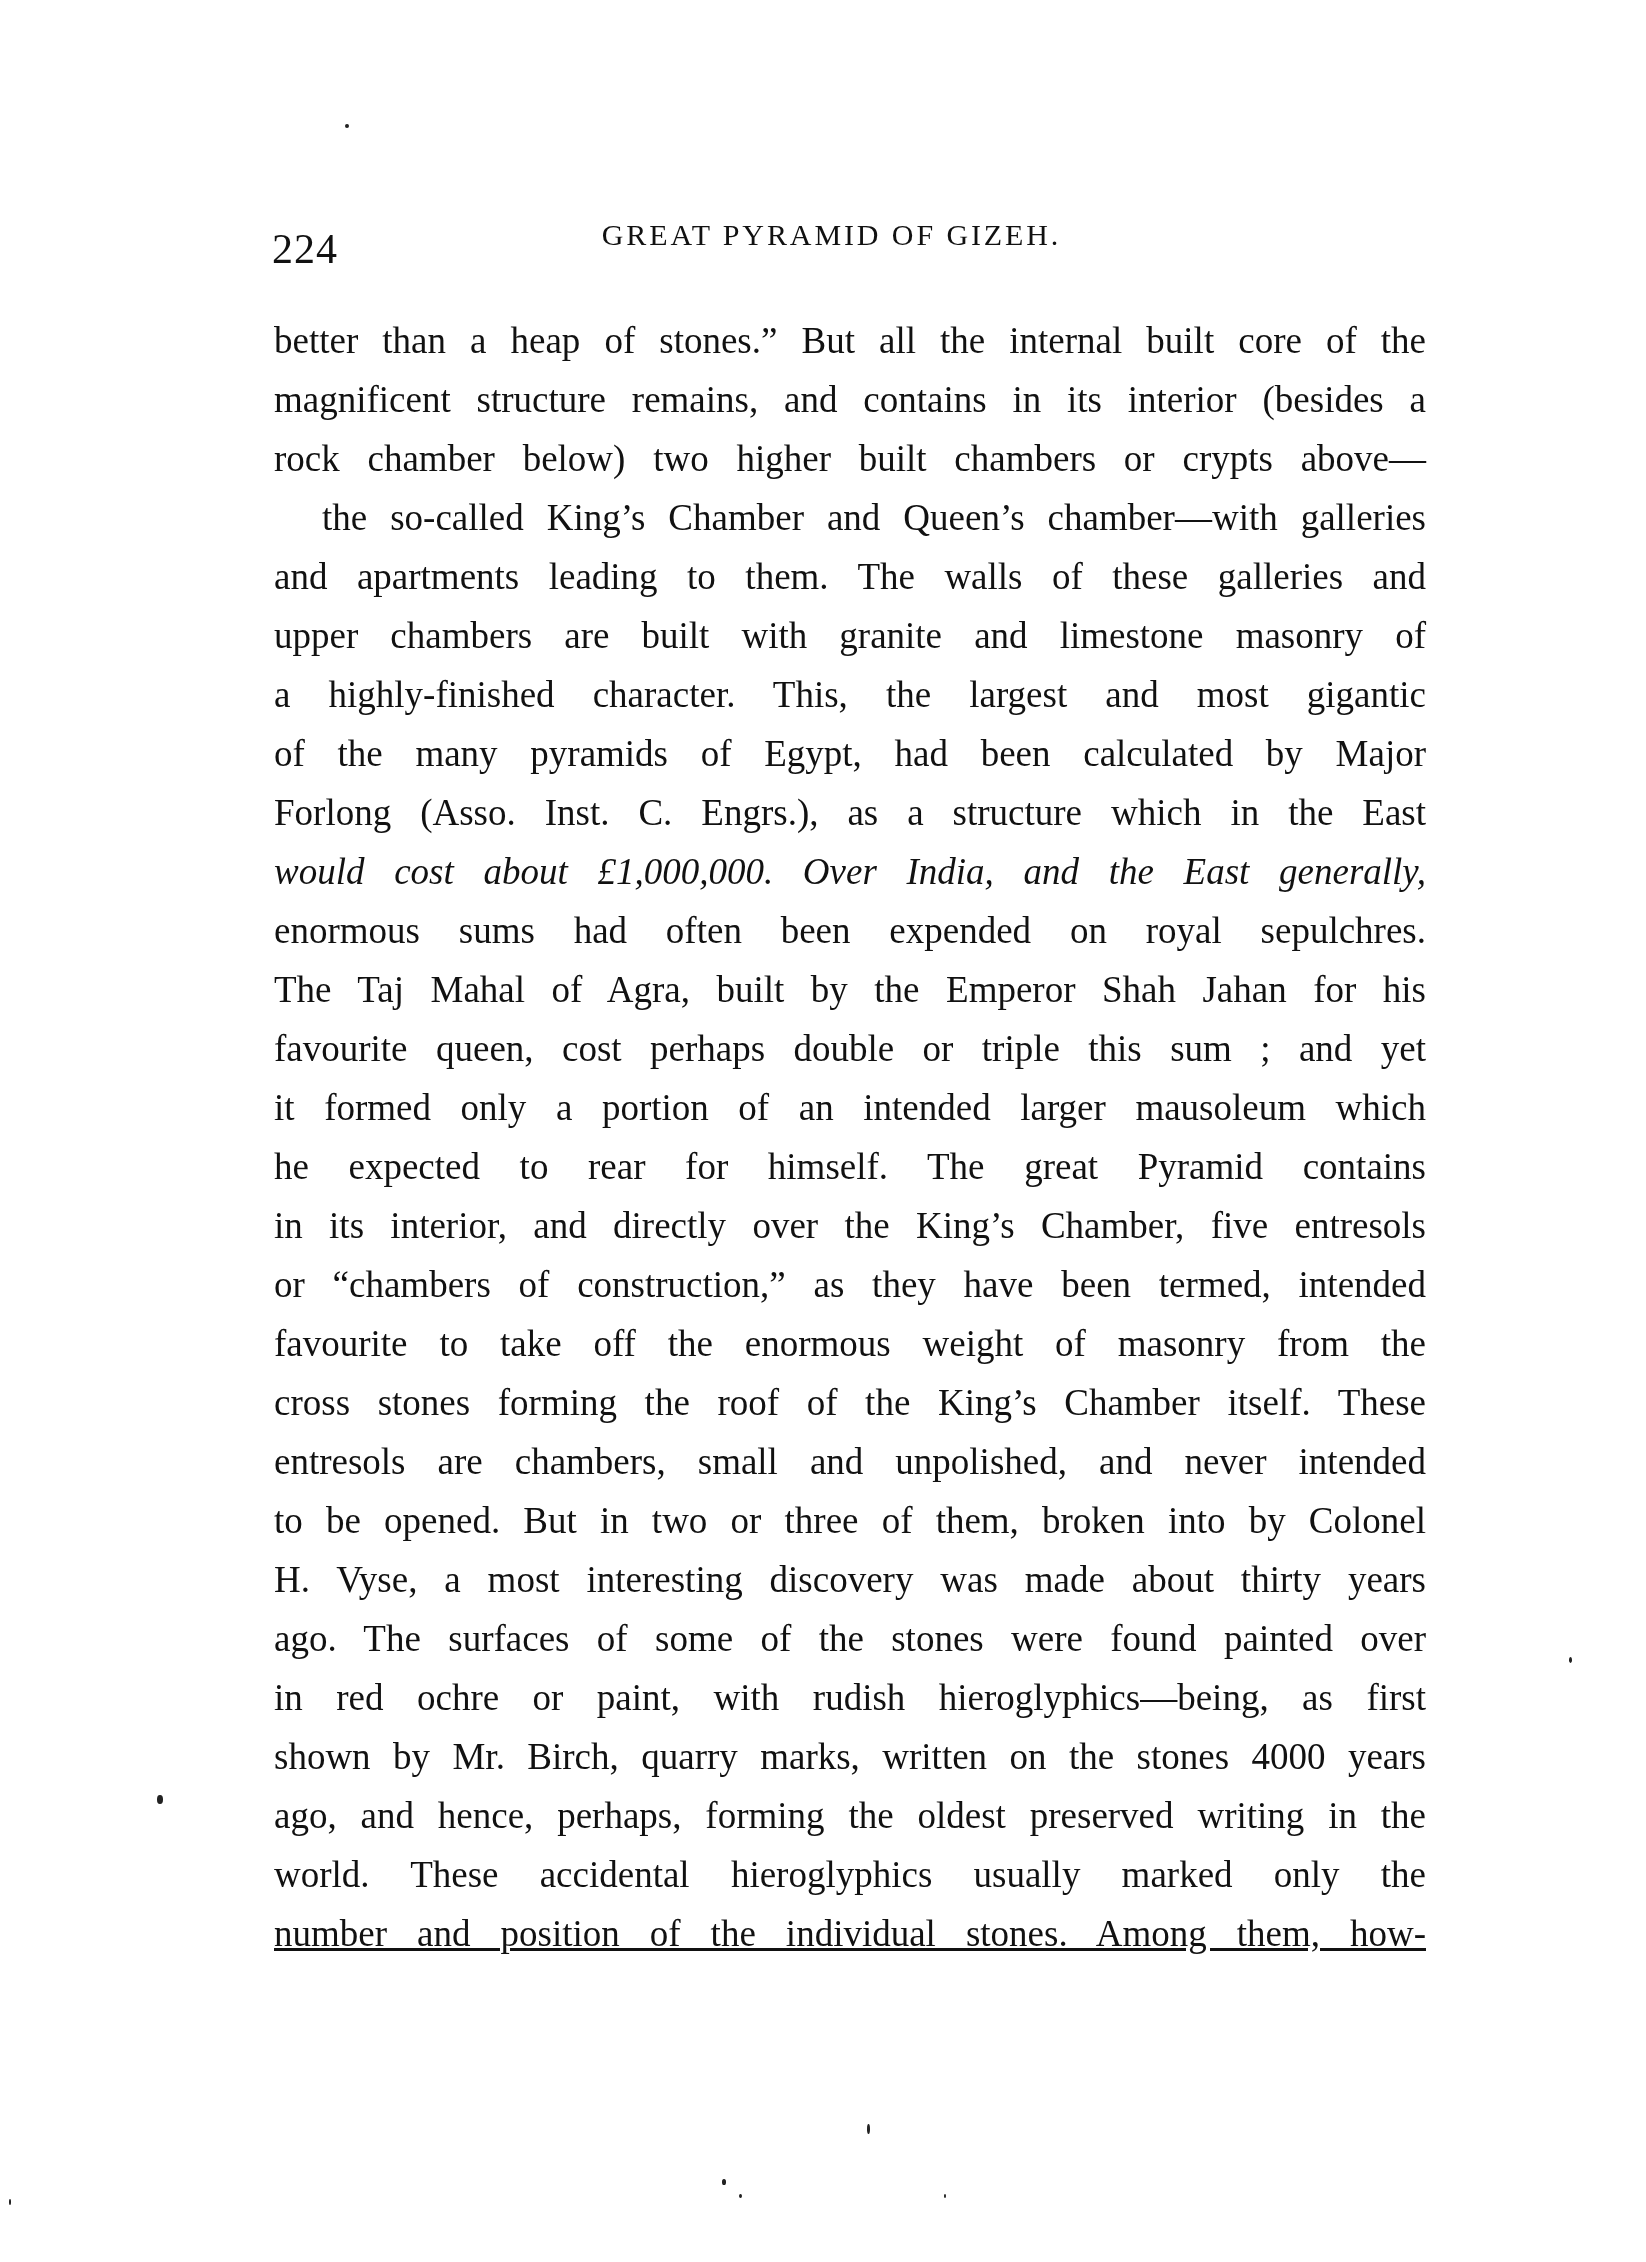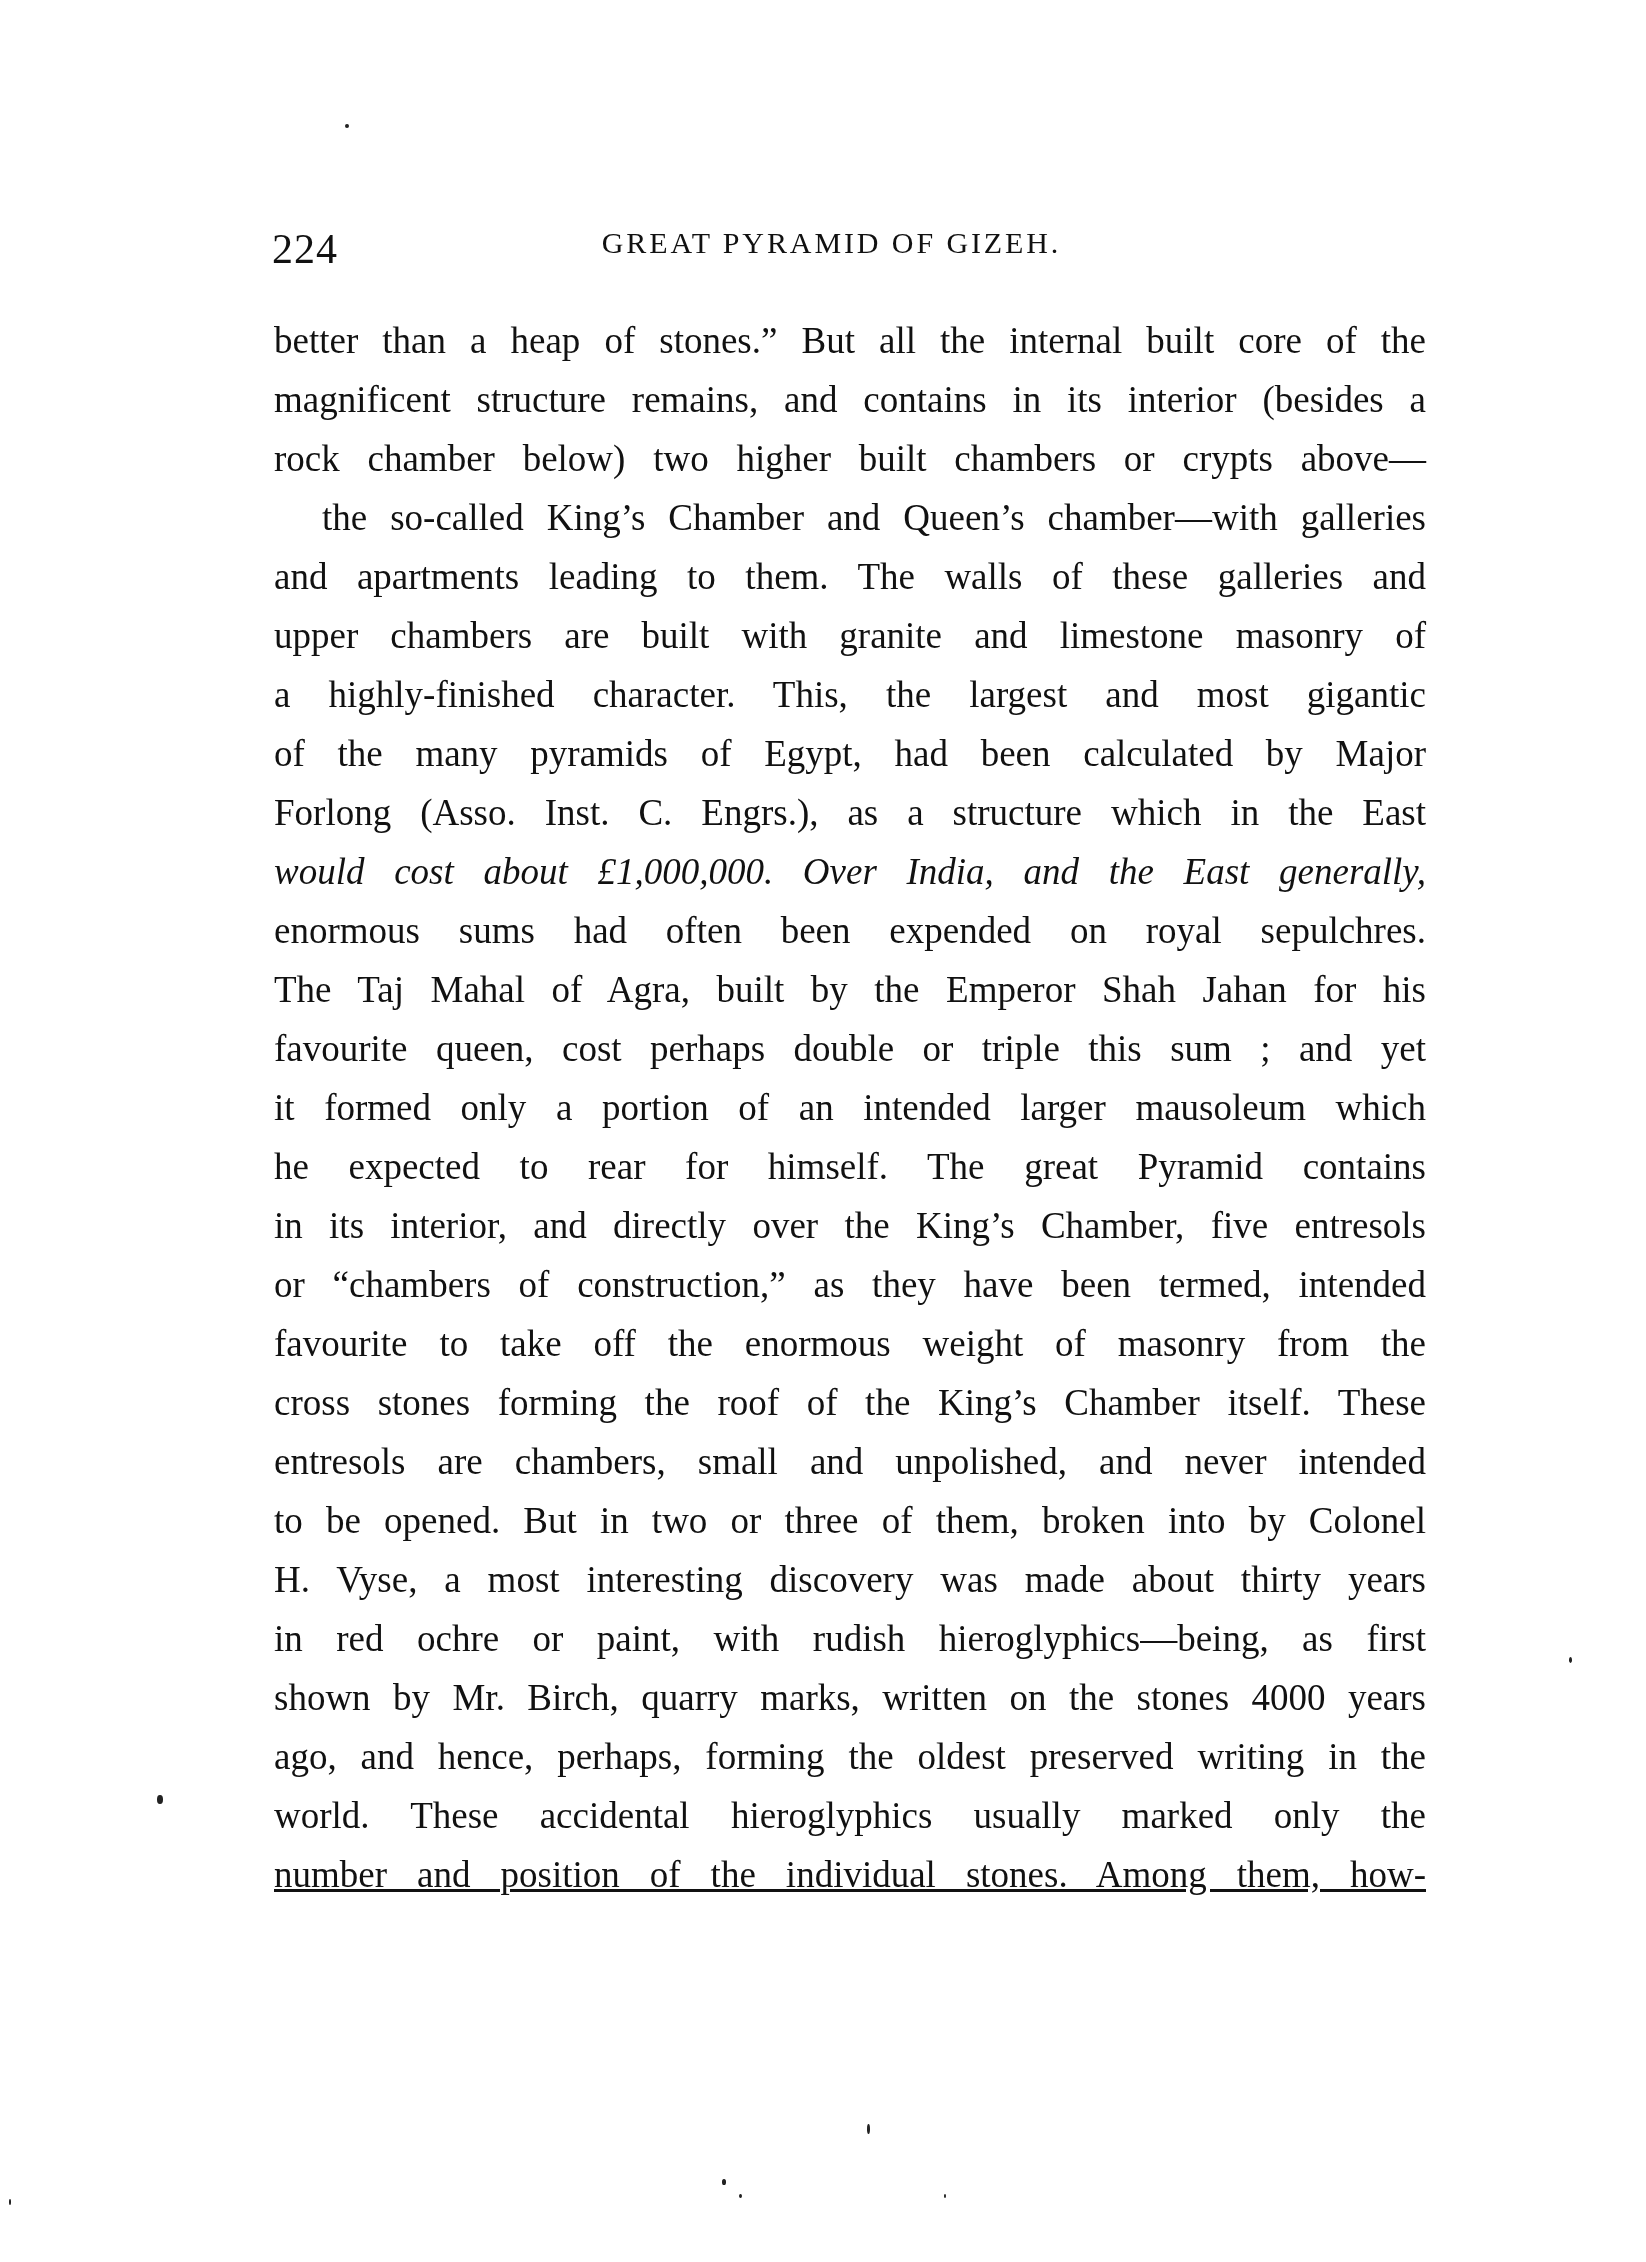--- a/index.html
+++ b/index.html
@@ -1,19 +1,19 @@
 <!DOCTYPE html>
 <html><head>
 <meta charset="utf-8">
 <style>
   html, body { margin: 0; padding: 0; background: #ffffff; }
   body { width: 1647px; height: 2263px; position: relative; overflow: hidden;
          font-family: "Liberation Serif", "DejaVu Serif", serif; color: #111; }
   .page-number { position: absolute; left: 272px; top: 225px; font-size: 42px; letter-spacing: 1px; }
-  .running-head { position: absolute; left: 382px; width: 899px; top: 226px; text-align: center;
+  .running-head { position: absolute; left: 382px; width: 899px; top: 218px; text-align: center;
                   font-size: 30px; letter-spacing: 2.9px; }
   .body-text { position: absolute; left: 274px; top: 311px; width: 1152px; }
   .line { display: block; height: 59px; line-height: 59px; font-size: 37px;
           text-align: justify; text-align-last: justify; white-space: nowrap; }
   .line.last { text-align-last: justify; }
   .speck { position: absolute; background: #222; border-radius: 50%; }
 </style>
 </head>
 <body>
 
@@ -37,20 +37,21 @@
       <span class="line" style="white-space: normal;">favourite queen, cost perhaps double or triple this sum ; and yet</span>
       <span class="line" style="white-space: normal;">it formed only a portion of an intended larger mausoleum which</span>
       <span class="line" style="white-space: normal;">he expected to rear for himself.  The great Pyramid contains</span>
       <span class="line" style="white-space: normal;">in its interior, and directly over the King’s Chamber, five entresols</span>
       <span class="line" style="white-space: normal;">or “chambers of construction,” as they have been termed, intended</span>
       <span class="line" style="white-space: normal;">favourite to take off the enormous weight of masonry from the</span>
       <span class="line" style="white-space: normal;">cross stones forming the roof of the King’s Chamber itself.  These</span>
       <span class="line" style="white-space: normal;">entresols are chambers, small and unpolished, and never intended</span>
       <span class="line" style="white-space: normal;">to be opened.  But in two or three of them, broken into by Colonel</span>
       <span class="line" style="white-space: normal;">H. Vyse, a most interesting discovery was made about thirty years</span>
+      <span class="line" style="white-space: normal;">ago.  The surfaces of some of the stones were found painted over</span>
       <span class="line" style="white-space: normal;">in red ochre or paint, with rudish hieroglyphics—being, as first</span>
       <span class="line" style="white-space: normal;">shown by Mr. Birch, quarry marks, written on the stones 4000 years</span>
       <span class="line" style="white-space: normal;">ago, and hence, perhaps, forming the oldest preserved writing in the</span>
       <span class="line" style="white-space: normal;">world.  These accidental hieroglyphics usually marked only the</span>
       <span class="line last" style="white-space: normal; text-decoration: underline;">number and position of the individual stones.  Among them, how-</span>
     </div>
 
   <div class="speck" style="left:345px;top:124px;width:3.8px;height:3.8px;"></div>
   <div class="speck" style="left:157px;top:1795px;width:5.7px;height:8.6px;"></div>
   <div class="speck" style="left:1569px;top:1657px;width:2.9px;height:5.7px;"></div>

